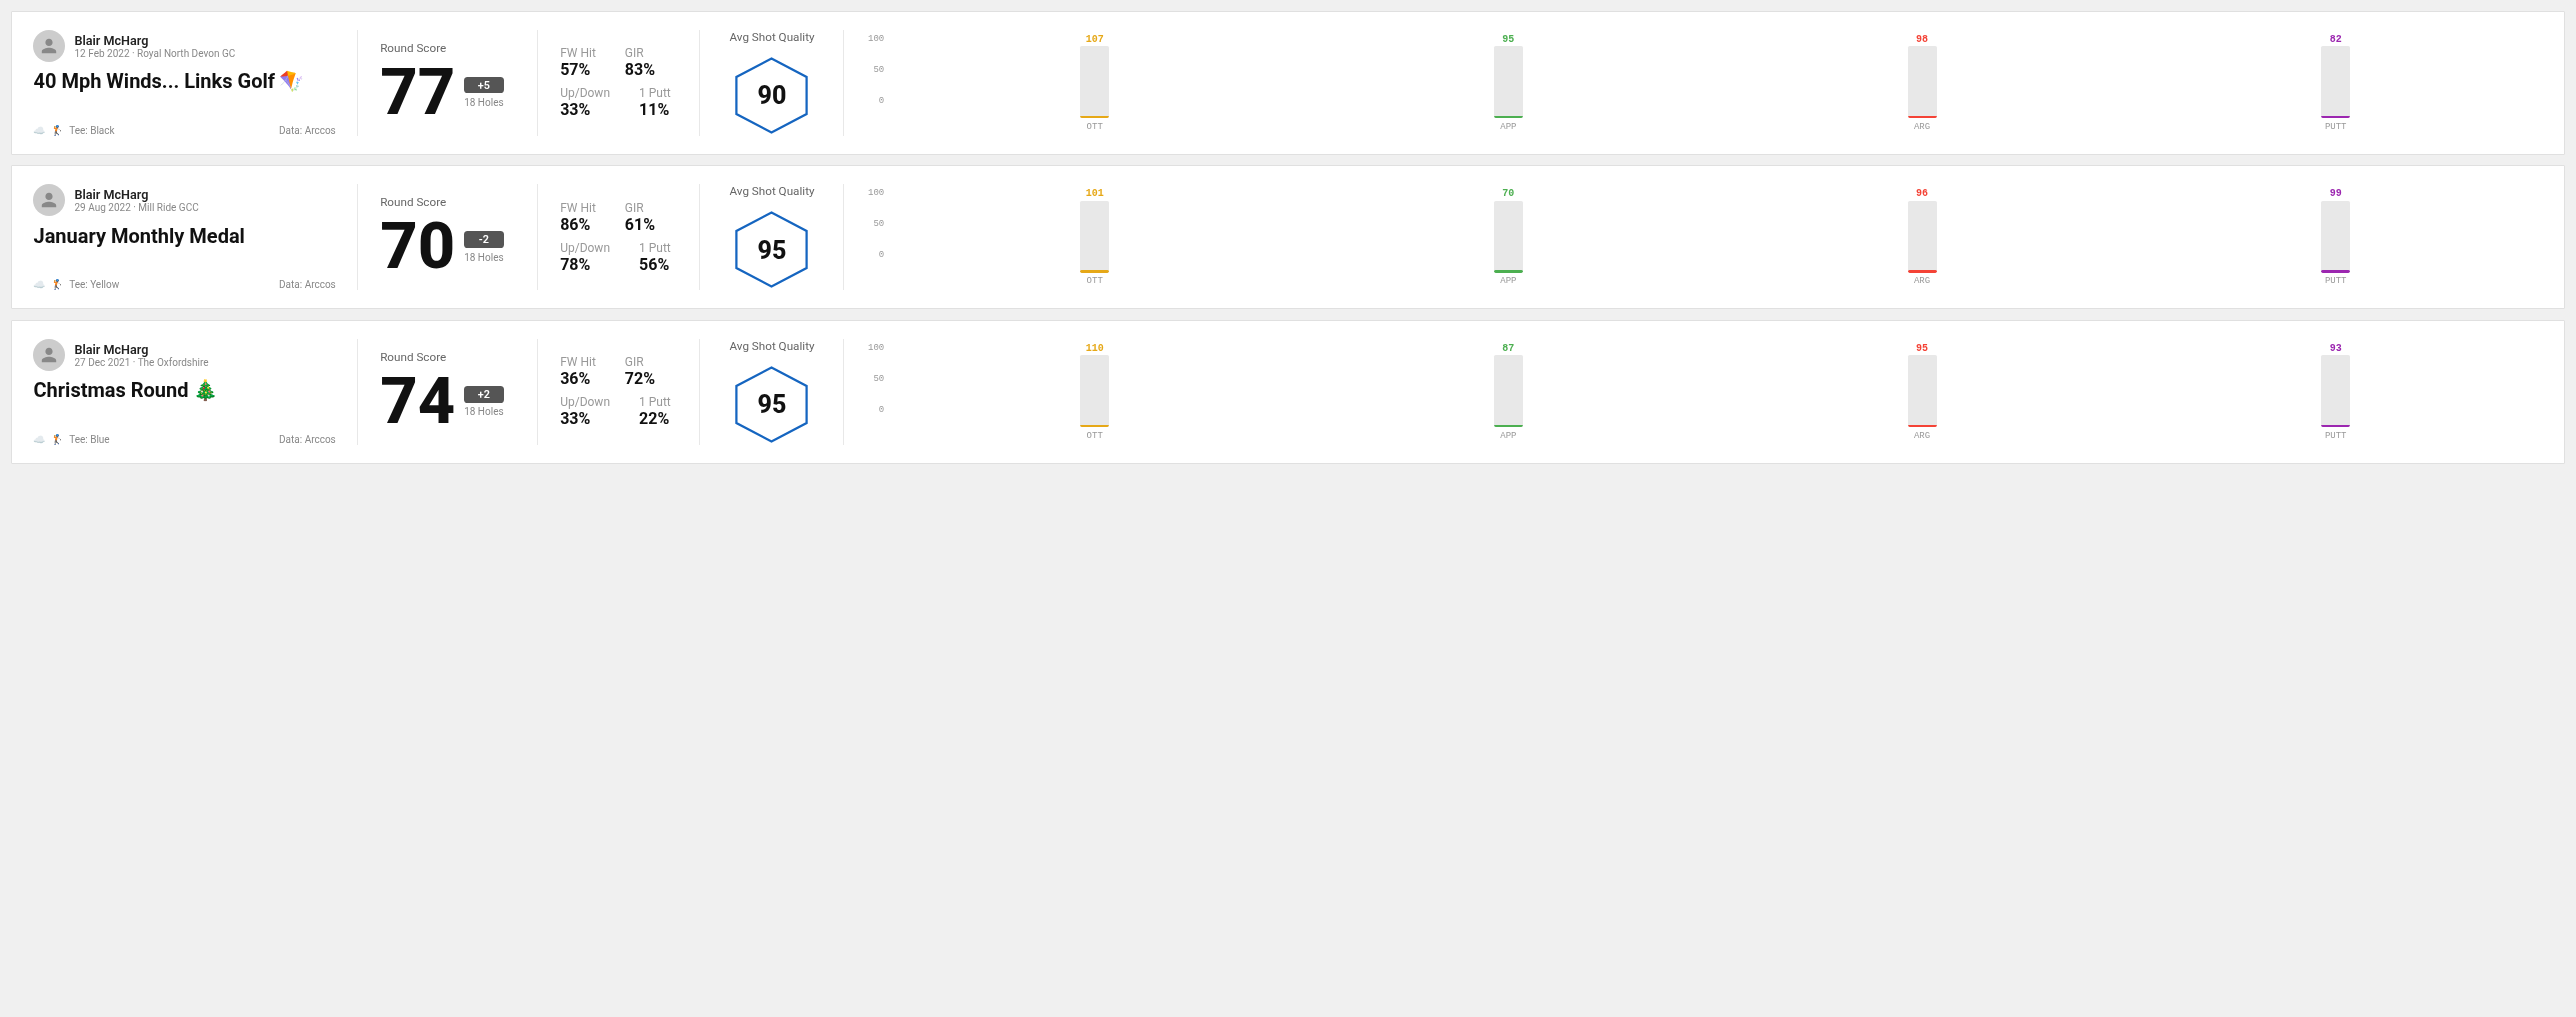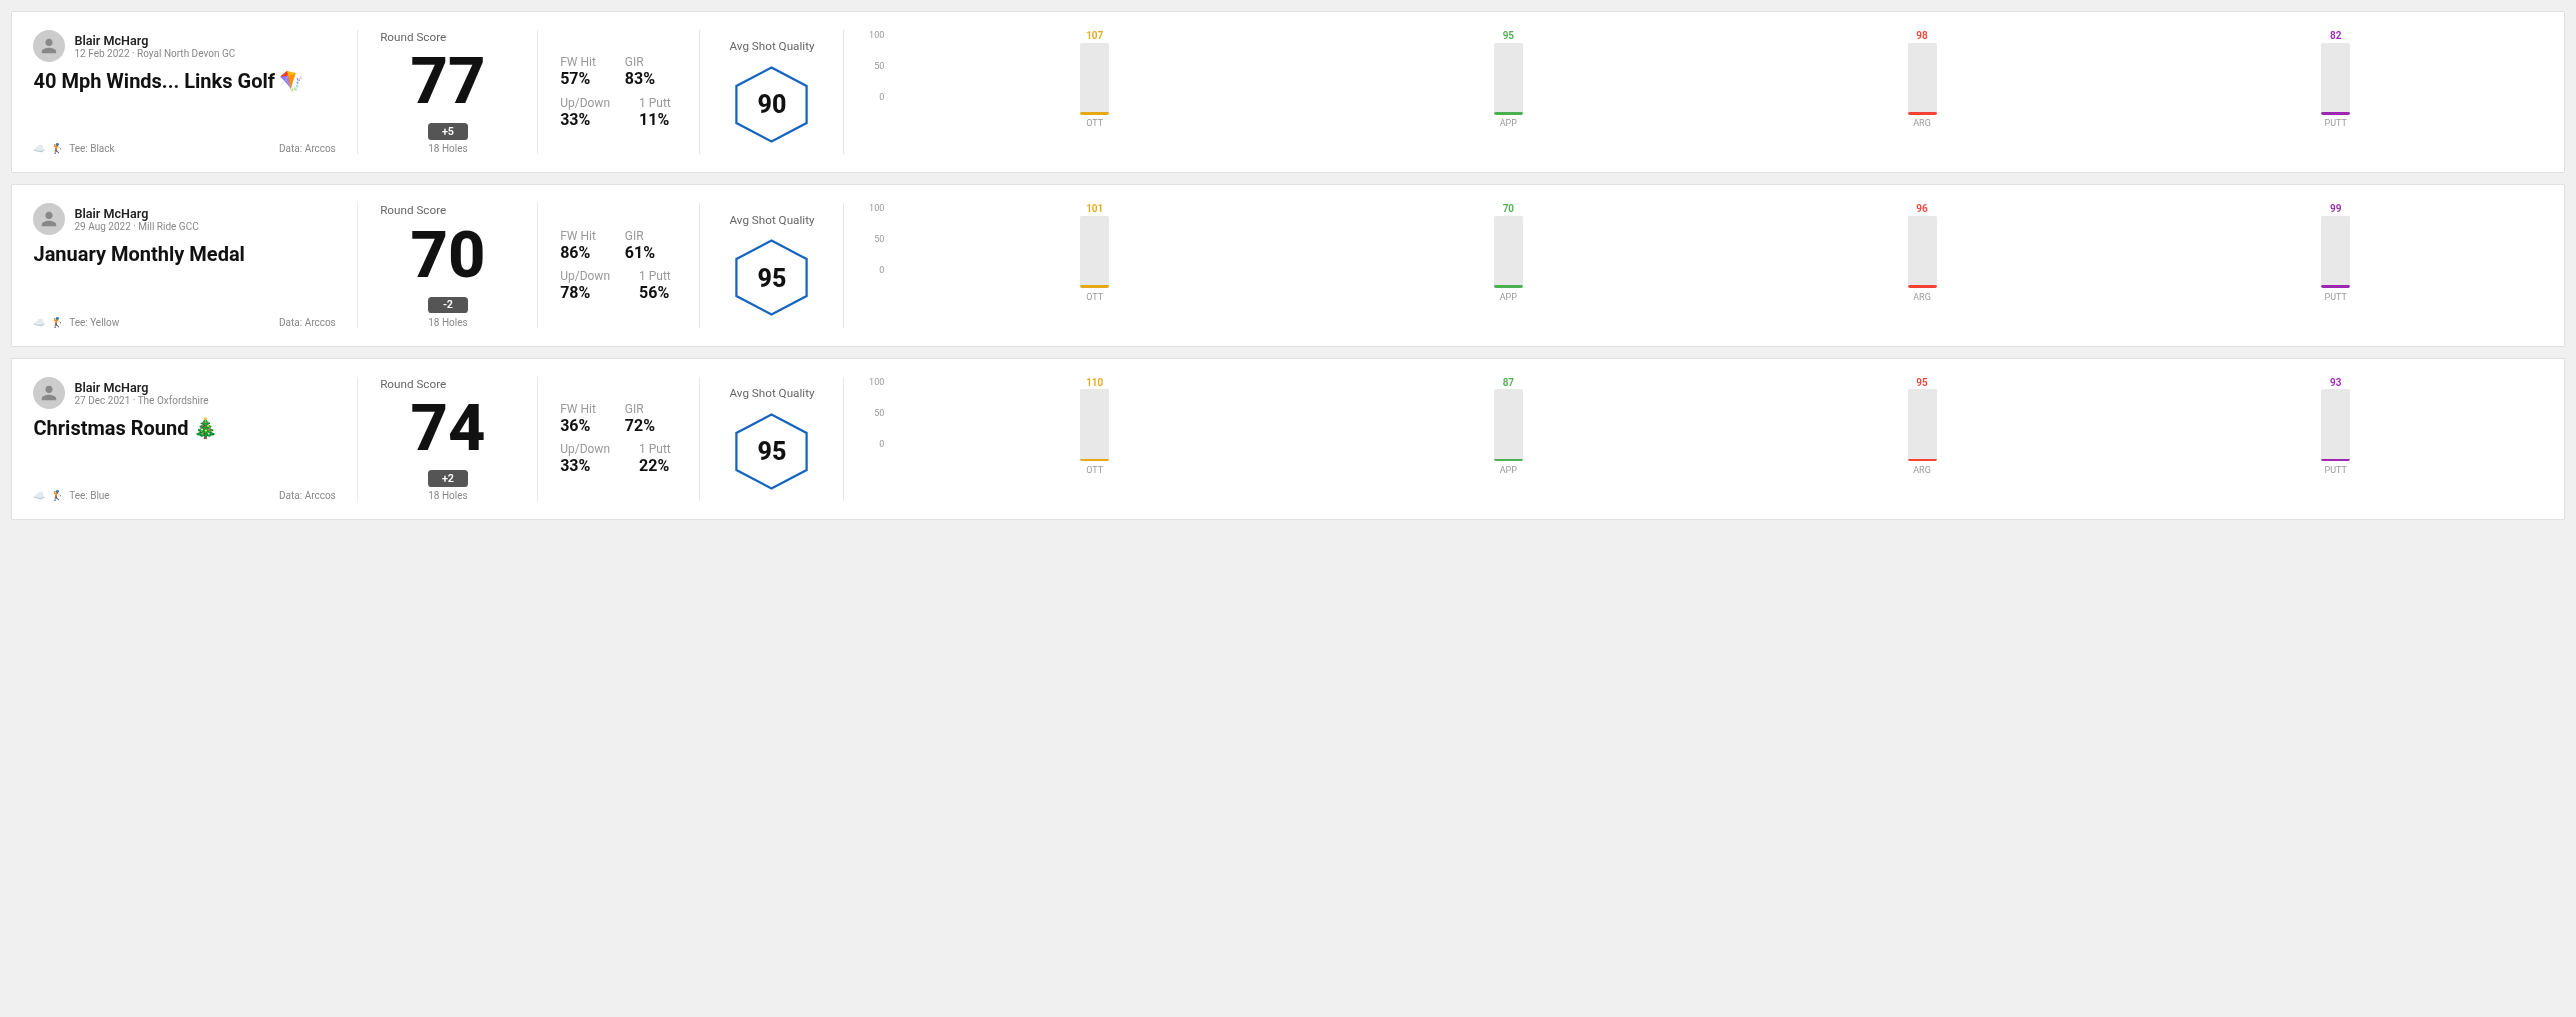--- a/index.html
+++ b/index.html
@@ -59,21 +59,21 @@
     .score-section {
       width: 180px;
       flex-shrink: 0;
       padding: 0 21.7px;
       border-right: 0.9px solid #e8e8e8;
       display: flex;
       flex-direction: column;
       justify-content: center;
     }
     .score-label { font-size: 11.7px; color: #666; margin-bottom: 5.4px; }
-    .score-row { display: flex; align-items: center; gap: 9px; flex-direction: column; }
+    .score-row { display: flex; align-items: center; gap: 9px; }
     .score-number { font-size: 65px; font-weight: 800; color: #111; line-height: 1; }
     .score-badge-block { display: flex; flex-direction: column; gap: 3.6px; }
     .score-badge {
       display: inline-flex;
       align-items: center;
       justify-content: center;
       padding: 1.8px 7.2px;
       border-radius: 3.6px;
       background: #555;
       color: #fff;
@@ -120,21 +120,22 @@
       transform: translate(-50%, -50%);
       font-size: 25px;
       font-weight: 800;
       color: #111;
     }
     .chart-section {
       flex: 1;
       padding: 0 0 0 21.7px;
       display: flex;
       flex-direction: column;
-      justify-content: flex-start;
+      justify-content: center;
+      font-family: Liberation Mono, monospace;
     }
     .chart-group {
       display: flex;
       flex-direction: column;
       align-items: center;
       flex: 1;
     }
     .chart-value-label {
       font-size: 10px;
       font-weight: 600;

